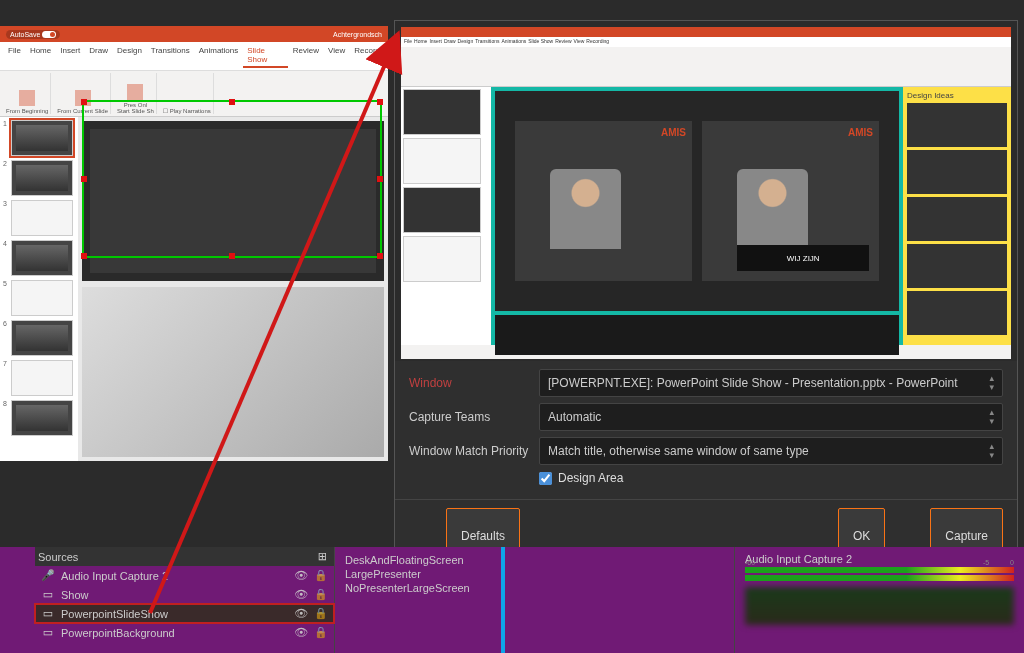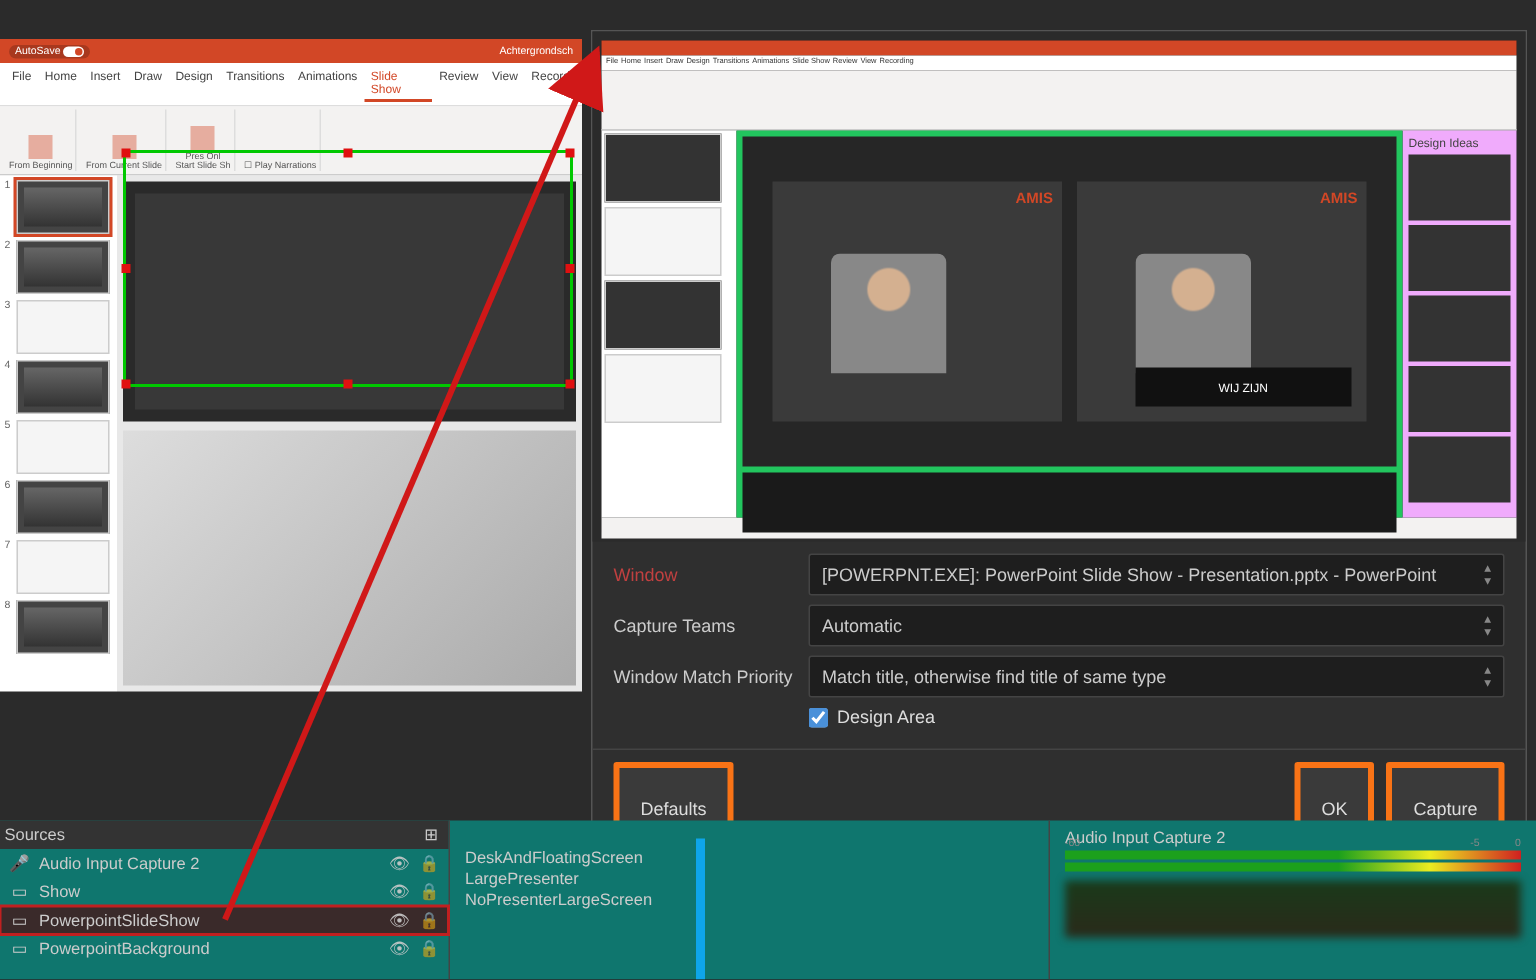--- a/index.html
+++ b/index.html
@@ -45,56 +45,56 @@
 .props-titlebar { background: #fff; color: #222; height: 28px; display: flex; align-items: center; padding: 0 10px; font-size: 12px; gap: 6px; }
 .props-titlebar .obs-logo { width: 14px; height: 14px; border-radius: 50%; background: radial-gradient(circle at 40% 40%, #555 20%, #111 22%, #111 58%, #555 60%); }
 .props-titlebar .close { margin-left: auto; font-size: 16px; cursor: pointer; padding: 0 6px; }
 .props-preview { height: 340px; background: #2b2b2b; display: flex; align-items: center; justify-content: center; padding: 6px; }
 .props-preview-inner { width: 100%; height: 100%; background: #1a1a1a; position: relative; }
 .mini-ppt-title { height: 10px; background: #d24726; }
 .mini-ppt-ribbon { height: 40px; background: #f3f2f1; border-bottom: 1px solid #ccc; font-size: 5px; }
 .mini-ppt-body { display: flex; height: calc(100% - 70px); }
 .mini-thumbs { width: 90px; background: #fff; padding: 2px; }
 .mini-thumb { width: 78px; height: 46px; background: #333; margin-bottom: 3px; border: 1px solid #ccc; }
-.mini-canvas { flex: 1; background: #22c55e; position: relative; padding: 4px; }
+.mini-canvas { flex: 1; background: #14b8a6; position: relative; padding: 4px; }
 .mini-slide { height: 220px; background: #262626; display: flex; gap: 10px; padding: 30px 20px; }
 .mini-slide .half { flex: 1; background: #3a3a3a; position: relative; }
 .mini-slide .half .person { position: absolute; left: 20%; top: 30%; width: 40%; height: 50%; background: radial-gradient(circle at 50% 30%, #d4b090 20%, transparent 22%), #888; border-radius: 6px 6px 0 0; }
 .mini-slide .half .brand { position: absolute; right: 6px; top: 6px; color: #d24726; font-weight: bold; font-size: 10px; }
-.mini-design { width: 76px; background: #f0abfc; padding: 4px; font-size: 8px; color: #444; }
+.mini-design { width: 108px; background: #fde047; padding: 4px; font-size: 8px; color: #444; }
 .mini-design-thumb { width: 100%; height: 44px; background: #333; margin-top: 3px; }
 .mini-ppt-status { height: 14px; background: #f3f2f1; }
 .mini-ppt-menubar { height: 10px; background: #fff; font-size: 5px; color: #333; padding: 1px 3px; display: flex; gap: 2px; }
 
 .props-form { padding: 8px 14px; font-size: 12px; }
 .form-row { display: flex; align-items: center; gap: 10px; margin-bottom: 6px; }
 .form-row label { width: 120px; text-align: left; color: #ccc; }
 .form-row label.req { color: #c04040; }
 .form-row .select { flex: 1; background: #1e1e1e; border: 1px solid #444; color: #ccc; padding: 4px 8px; border-radius: 2px; display: flex; justify-content: space-between; align-items: center; }
 .form-row .select .arrows { font-size: 9px; color: #888; line-height: 1; }
 .form-row .checkbox-wrap { display: flex; align-items: center; gap: 6px; margin-left: 130px; }
 .form-row input[type=checkbox] { width: 13px; height: 13px; accent-color: #4a90d9; }
 
 .props-buttons { display: flex; padding: 8px 14px; gap: 8px; border-top: 1px solid #444; margin-top: auto; }
-.props-buttons button { background: #3a3a3a; border: 4px solid #f97316; color: #ddd; padding: 20px 14px; font-size: 12px; cursor: pointer; border-radius: 2px; }
+.props-buttons button { background: #3a3a3a; border: 1px solid #f97316; color: #ddd; padding: 20px 14px; font-size: 12px; cursor: pointer; border-radius: 2px; margin-left: 37px; }
 .props-buttons .spacer { flex: 1; }
 
 
-.obs-bottom { position: absolute; left: 0; right: 0; bottom: 0; height: 106px; background: #0f766e; display: flex; font-size: 11px; color: #ccc; }
+.obs-bottom { position: absolute; left: 0; right: 0; bottom: 0; height: 106px; background: #701a75; display: flex; font-size: 11px; color: #ccc; padding-left: 35px; }
 .obs-sources { width: 300px; border-right: 1px solid #444; display: flex; flex-direction: column; }
 .obs-sources .title { text-align: center; padding: 3px; background: #333; display: flex; justify-content: center; gap: 6px; align-items: center; }
 .obs-sources .title .plus { margin-left: auto; padding: 0 4px; }
 .src-item { display: flex; align-items: center; padding: 3px 6px; gap: 6px; }
 .src-item .src-icon { width: 14px; height: 12px; display: flex; align-items: center; justify-content: center; }
 .src-item .name { flex: 1; }
 .src-item .eye { opacity: .9; }
 .src-item .lock { opacity: .6; }
 .src-item.selected { outline: 2px solid #c02020; outline-offset: -1px; background: #3a2a2a; }
 
-.obs-scenes { width: 170px; padding: 6px 10px; border-right: 6px solid #0ea5e9; margin-top: 12px; }
+.obs-scenes { width: 170px; padding: 6px 10px; border-right: 4px solid #0ea5e9; }
 .obs-scenes div { padding: 1px 0; }
 
 .obs-mixer { flex: 1; padding: 6px 10px; }
 .mixer-label { color: #ccc; font-size: 11px; margin-bottom: 2px; }
 .meter { height: 6px; background: linear-gradient(to right, #1ca01c 60%, #ecec20 80%, #d02020 100%); margin-bottom: 2px; position: relative; }
 .meter .marks { position: absolute; inset: -8px 0 auto 0; display: flex; justify-content: space-between; font-size: 7px; color: #888; }
 .meter-blur { height: 38px; background: linear-gradient(#1a3a1a, #2a2a1a); filter: blur(3px); margin-top: 6px; }
 
 
 .arrow { position: absolute; left: 0; top: 0; width: 1024px; height: 653px; pointer-events: none; }
@@ -265,21 +265,21 @@
     <div class="form-row">
       <label>Capture Teams</label>
       <div class="select">
           <span>Automatic</span>
           <span class="arrows">▴<br>▾</span>
         </div>
     </div>
     <div class="form-row">
       <label>Window Match Priority</label>
       <div class="select">
-          <span>Match title, otherwise find title of same type</span>
+          <span>Match title, otherwise same window of same type</span>
           <span class="arrows">▴<br>▾</span>
         </div>
     </div>
     <div class="form-row">
       <div class="checkbox-wrap">
         <input type="checkbox" checked="" style="">
         <span>Design Area</span>
       </div>
     </div>
   </div>

